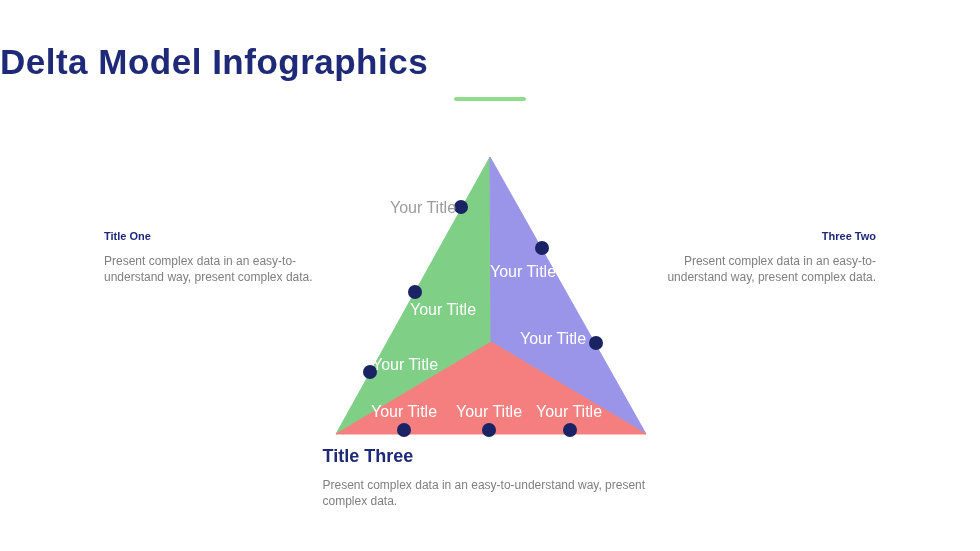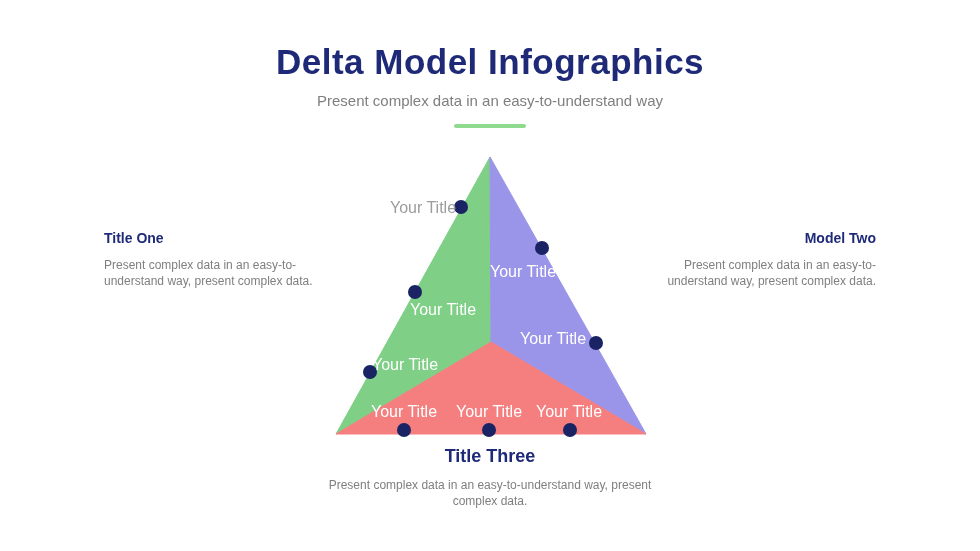--- a/index.html
+++ b/index.html
@@ -10,21 +10,21 @@
   }
   .slide {
     position: relative;
     width: 980px;
     height: 551px;
     background: #ffffff;
     overflow: hidden;
   }
 
   
-  .header { position: absolute; top: 42px; left: 0; width: 100%; text-align: center; }
+  .header { position: absolute; top: 42px; left: 0; width: 100%; text-align: left; }
   .title {
     margin: 0;
     font-size: 35px;
     font-weight: bold;
     letter-spacing: 0.5px;
     color: var(--navy);
   }
   .subtitle {
     margin: 10px 0 0 0;
     font-size: 15px;
@@ -50,43 +50,42 @@
     transform: translate(-50%, -50%);
     font-size: 16px;
     white-space: nowrap;
     color: #ffffff;
   }
   .label.gray { color: var(--label-gray); }
 
   
   .section h2 {
     margin: 0 0 12px 0;
-    font-size: 14px;
+    font-size: 11px;
     font-weight: bold;
     color: var(--navy);
   }
   .section p {
     margin: 0;
     font-size: 12px;
     line-height: 1.33;
     color: var(--body-text);
   }
   .section-one   { position: absolute; left: 104px; top: 230px; width: 230px; text-align: left; }
   .section-two   { position: absolute; right: 104px; top: 230px; width: 230px; text-align: right; }
-  .section-three { position: absolute; left: 50%; transform: translateX(-50%); top: 446px; width: 335px; text-align: center; }
+  .section-three { position: absolute; left: 50%; transform: translateX(-50%); top: 446px; width: 335px; }
   .section-three h2 { font-size: 18px; margin-bottom: 11px; }
 </style>
 </head>
 <body>
 
 <div class="slide">
 
   <header class="header">
     <h1 class="title">Delta Model Infographics</h1>
-    <p class="subtitle">Present complex data in an easy-to-understand way</p>
     <div class="underline"></div>
   </header>
 
   <svg class="diagram-svg" viewBox="0 0 980 551" aria-hidden="true">
     <polygon class="region region-green" points="490,157 491,342 336,434"></polygon>
     <polygon class="region region-purple" points="490,157 646,434 491,342"></polygon>
     <polygon class="region region-red" points="491,342 336,434 646,434"></polygon>
 
     <circle class="dot" cx="461" cy="207" r="7"></circle>
     <circle class="dot" cx="415" cy="292" r="7"></circle>
@@ -106,21 +105,21 @@
   <span class="label" style="left:404px; top:412px;">Your Title</span>
   <span class="label" style="left:489px; top:412px;">Your Title</span>
   <span class="label" style="left:569px; top:412px;">Your Title</span>
 
   <section class="section section-one">
     <h2>Title One</h2>
     <p>Present complex data in an easy-to-understand way, present complex data.</p>
   </section>
 
   <section class="section section-two">
-    <h2>Model Two</h2>
+    <h2>Three Two</h2>
     <p>Present complex data in an easy-to-understand way, present complex data.</p>
   </section>
 
   <section class="section section-three">
     <h2>Title Three</h2>
     <p>Present complex data in an easy-to-understand way, present complex data.</p>
   </section>
 
 </div>
 

